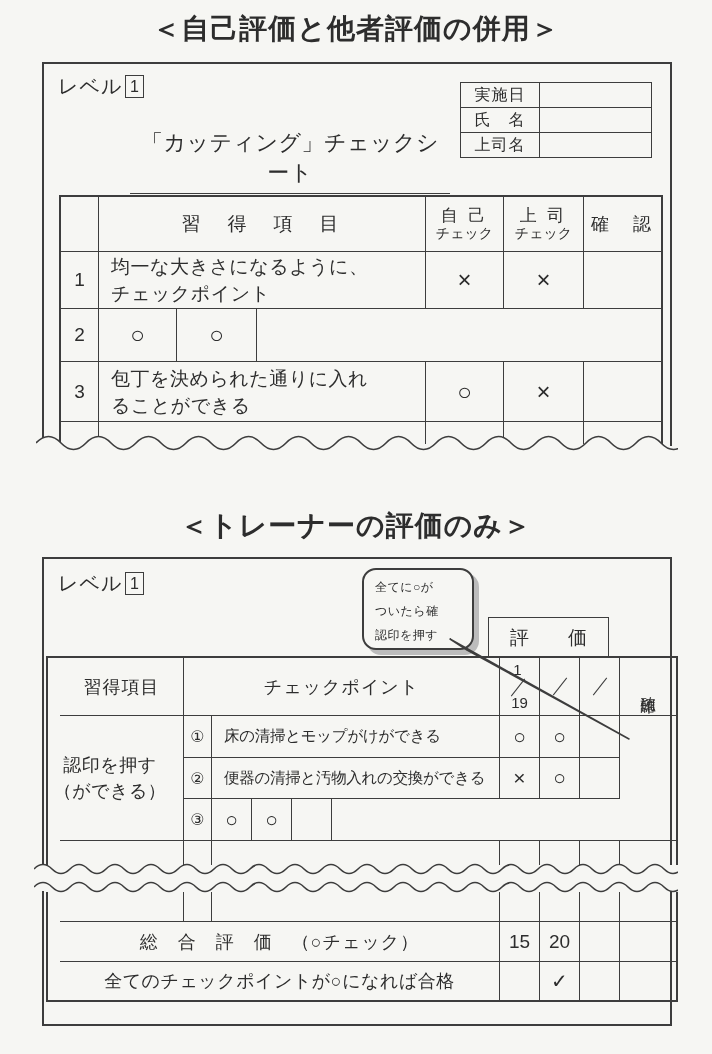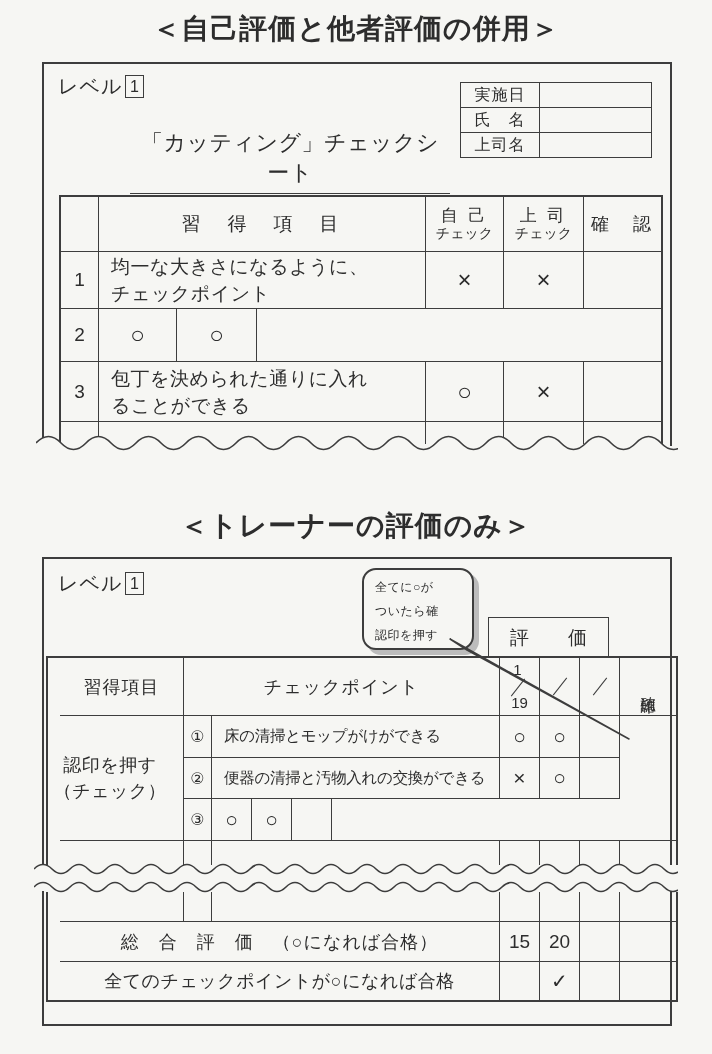--- a/index.html
+++ b/index.html
@@ -249,36 +249,36 @@
     <div class="cell c-cp"></div>
     <div class="cell c-d"></div>
     <div class="cell c-d"></div>
     <div class="cell c-d"></div>
     <div class="cell c-st last"></div>
   </div>
 </div>
 
 <div class="abs ctr group-label">
   <div>認印を押す</div>
-  <div>（チェック）</div>
+  <div>（ができる）</div>
 </div>
 
 <div class="abs t2l">
   <div class="row" style="height:30px;">
     <div class="cell bb c-g"></div>
     <div class="cell bb c-cn"></div>
     <div class="cell bb c-cp"></div>
     <div class="cell bb c-d"></div>
     <div class="cell bb c-d"></div>
     <div class="cell bb c-d"></div>
     <div class="cell bb c-st last"></div>
   </div>
 
   <div class="row" style="height:40px;">
-    <div class="cell bb c-lbl total-label">総　合　評　価　（○になれば合格）</div>
+    <div class="cell bb c-lbl total-label">総　合　評　価　（○チェック）</div>
     <div class="cell bb c-d val">15</div>
     <div class="cell bb c-d val">20</div>
     <div class="cell bb c-d val"></div>
     <div class="cell bb c-st val last"></div>
   </div>
 
   <div class="row" style="height:38px;">
     <div class="cell c-lbl pass-label">全てのチェックポイントが○になれば合格</div>
     <div class="cell c-d tick"></div>
     <div class="cell c-d tick">✓</div>

